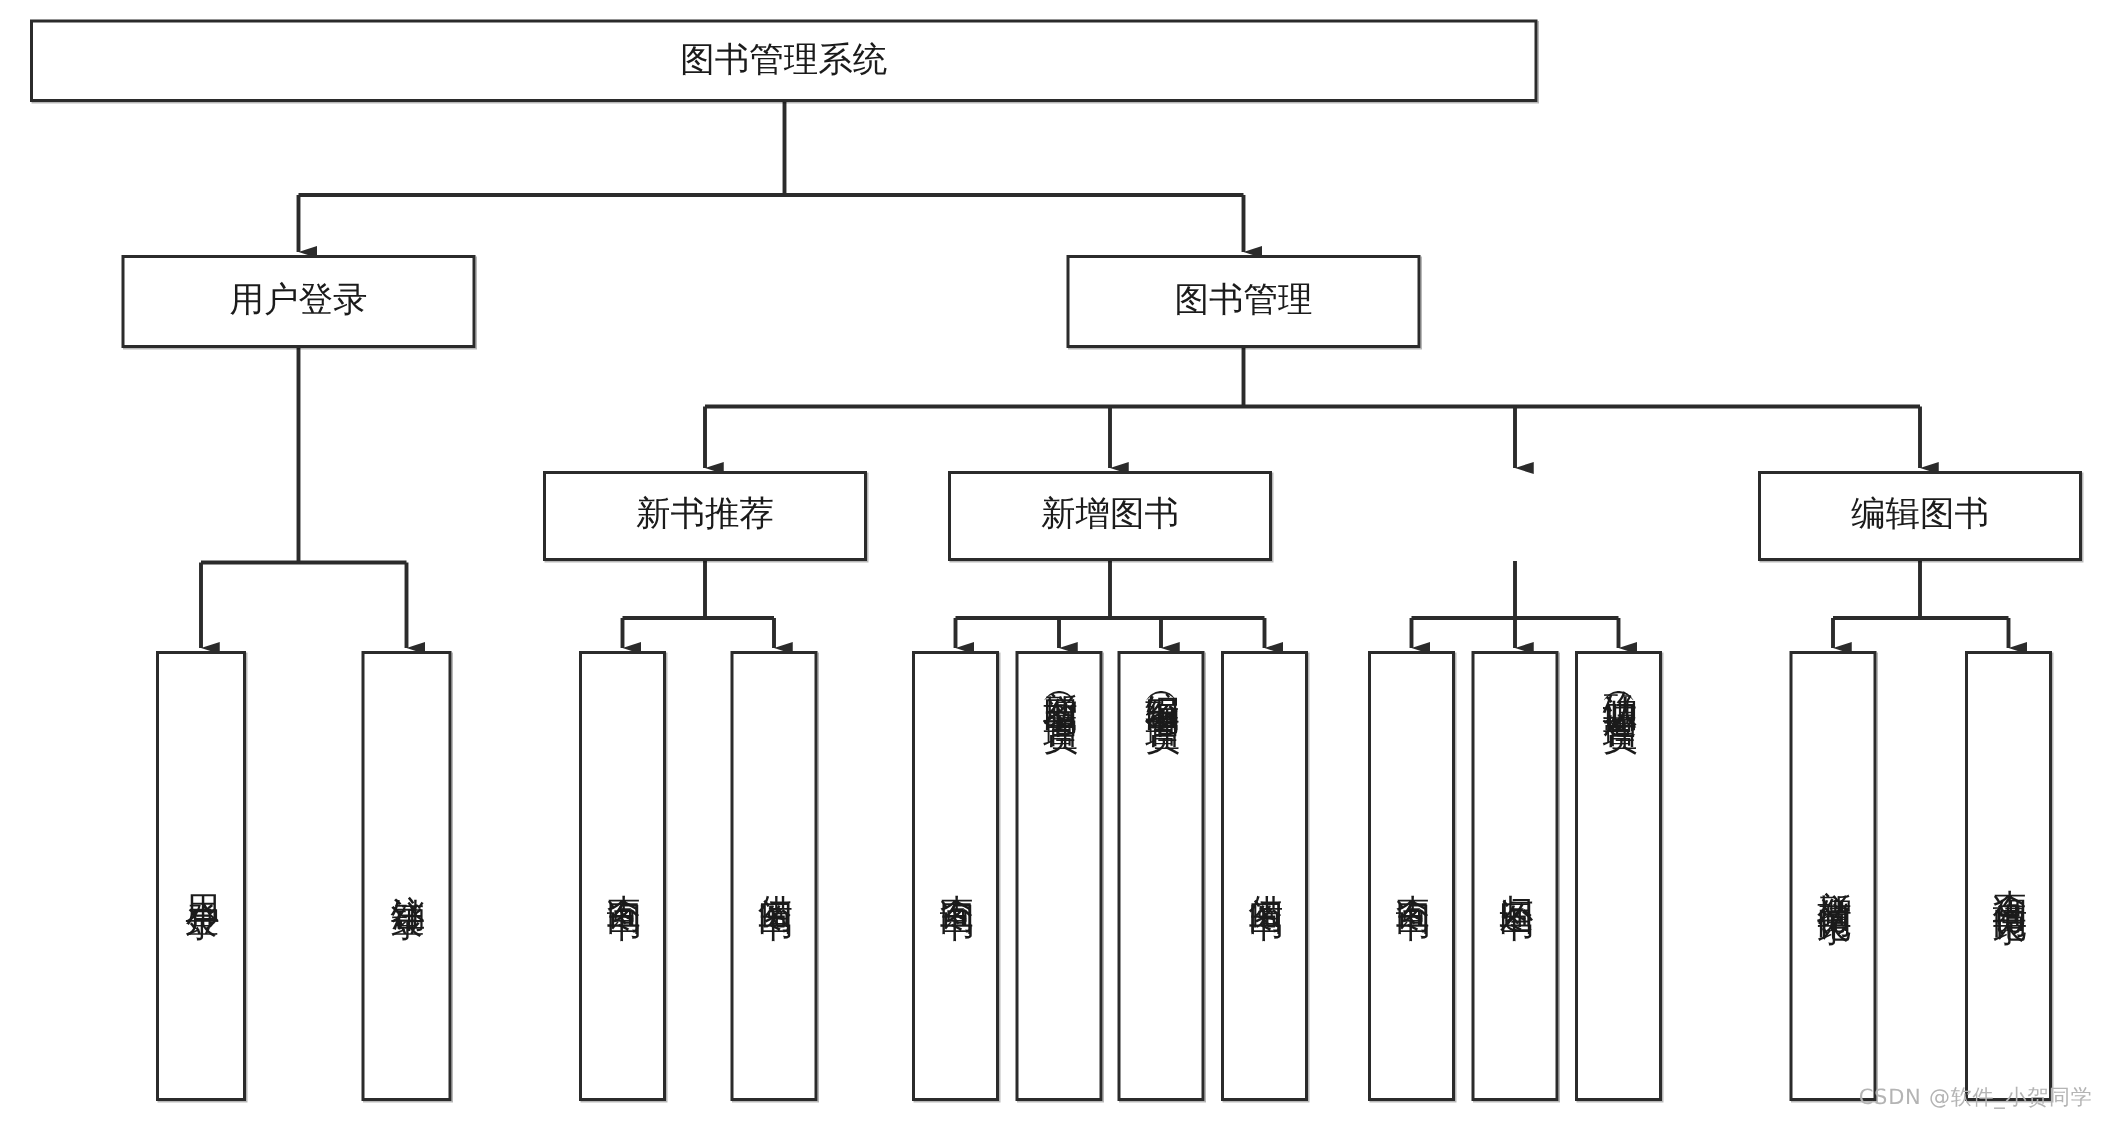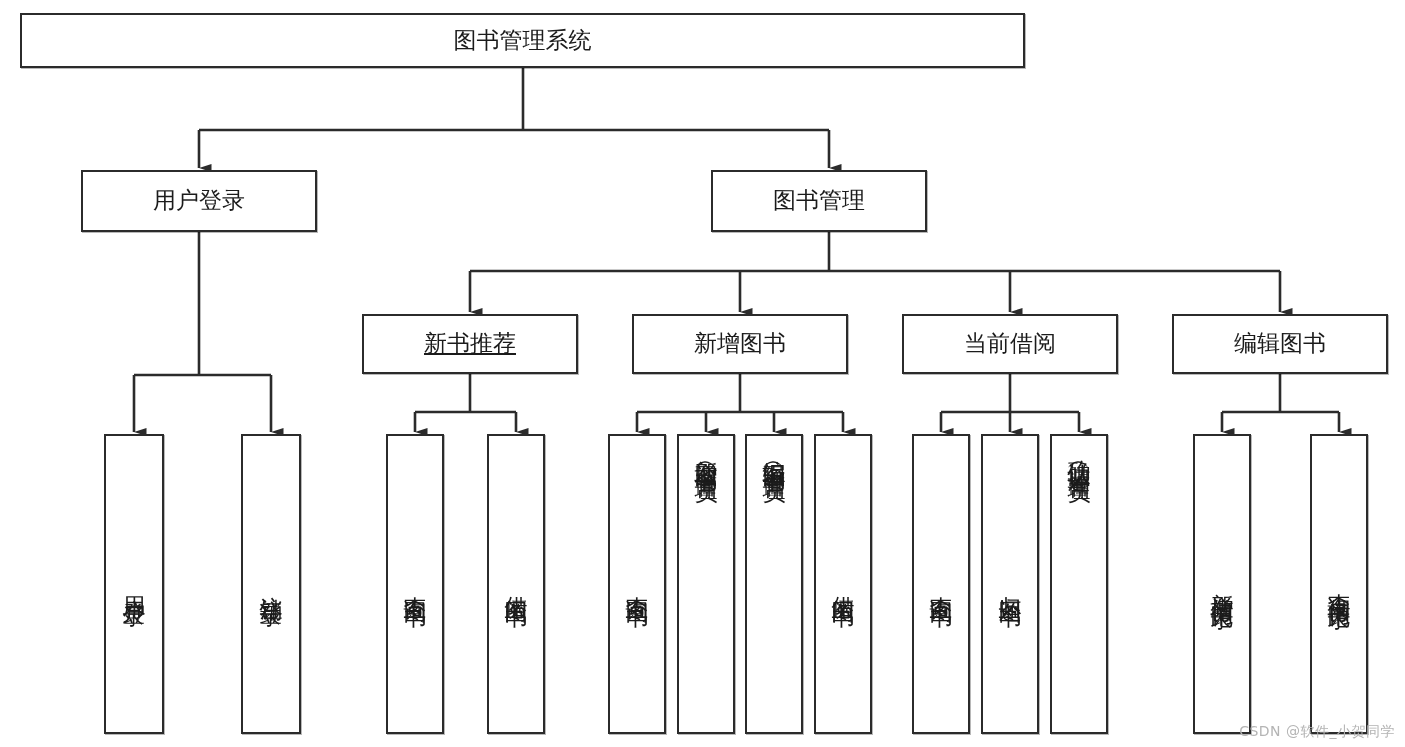--- a/index.html
+++ b/index.html
@@ -125,32 +125,29 @@
     </g>
   </svg>
 
   <div class="node horiz" style="left:20px; top:13px; width:1005px; height:55px;">
     <span class="lbl">图书管理系统</span>
   </div>
 
   <div class="node horiz" style="left:81px; top:170px; width:236px; height:62px;">
     <span class="lbl">用户登录</span>
   </div>
-  <div class="node horiz" style="left:711px; top:170px; width:216px; height:62px;">
+  <div class="node horiz" style="left:711px; top:170px; width:236px; height:62px;">
     <span class="lbl">图书管理</span>
   </div>
 
-  <div class="node horiz" style="left:362px; top:314px; width:216px; height:60px;text-decoration:underline;">
+  <div class="node horiz" style="left:362px; top:314px; width:216px; height:60px;">
     <span class="lbl">新书推荐</span>
   </div>
   <div class="node horiz" style="left:632px; top:314px; width:216px; height:60px;">
     <span class="lbl">新增图书</span>
-  </div>
-  <div class="node horiz" style="left:902px; top:314px; width:216px; height:60px;">
-    <span class="lbl">当前借阅</span>
   </div>
   <div class="node horiz" style="left:1172px; top:314px; width:216px; height:60px;">
     <span class="lbl">编辑图书</span>
   </div>
 
   <div class="node vert centered" style="left:104px; top:434px; width:60px; height:300px;">
     <span class="lbl">用户登录</span>
   </div>
   <div class="node vert centered" style="left:241px; top:434px; width:60px; height:300px;">
     <span class="lbl">注销登录</span>

